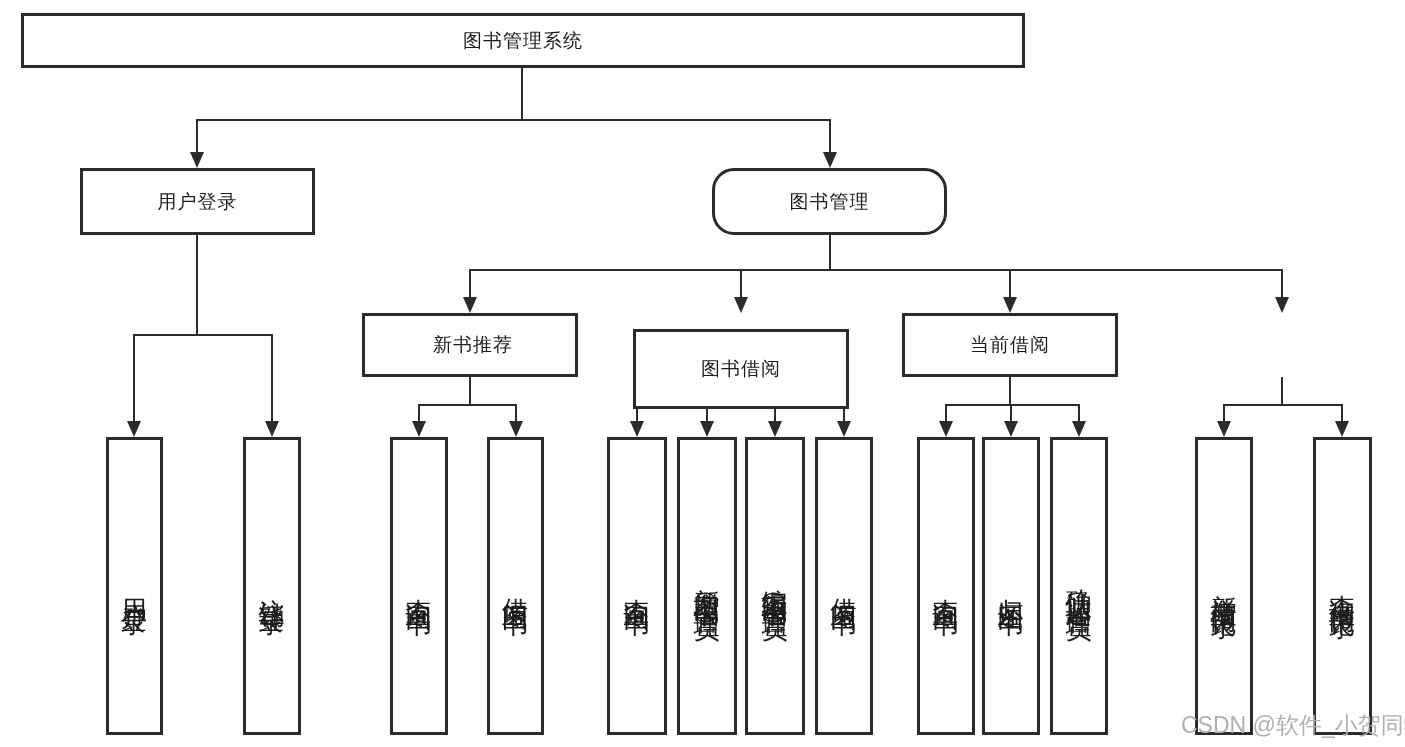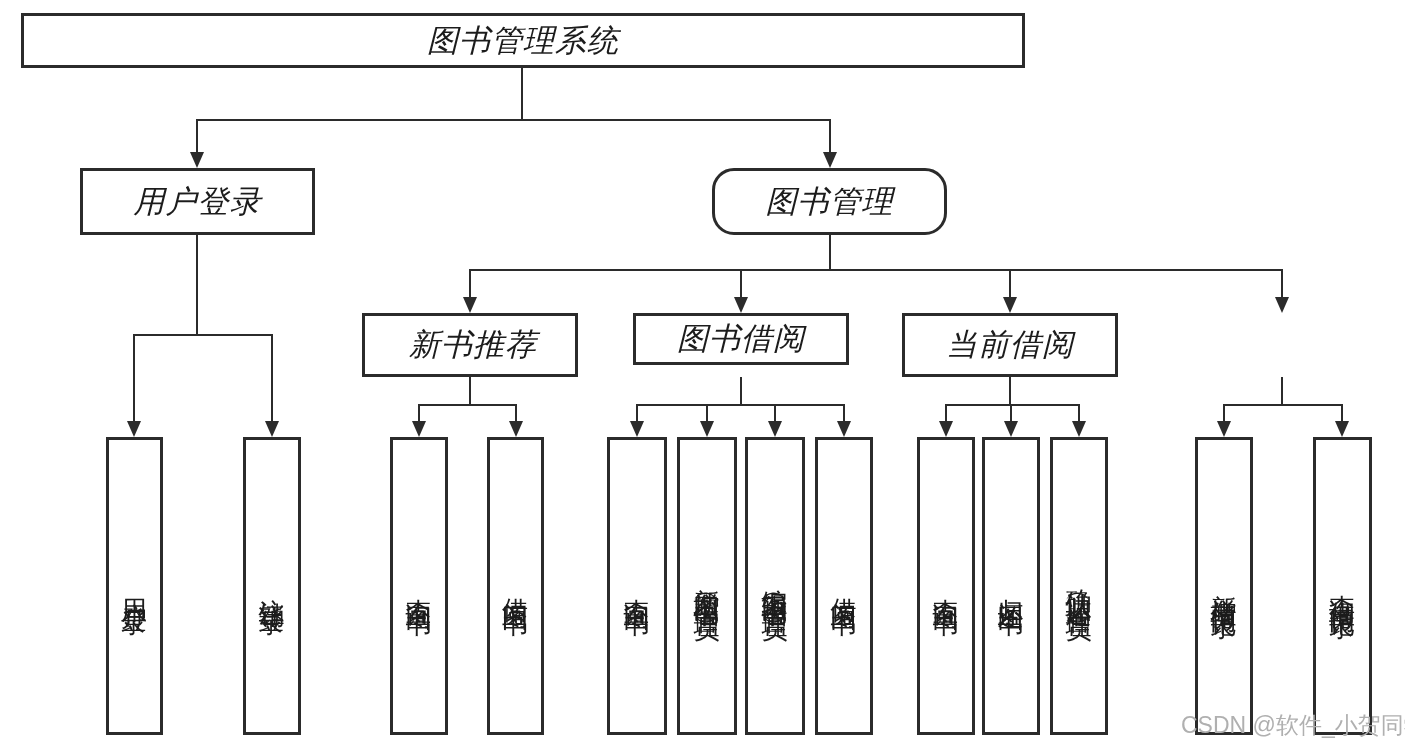--- a/index.html
+++ b/index.html
@@ -35,24 +35,23 @@
     position: absolute;
     box-sizing: border-box;
     border: 3px solid #2b2b2b;
     background: #ffffff;
     display: flex;
     align-items: center;
     justify-content: center;
     color: #1c1c1c;
   }
   .hlbl {
-    font-size: 31px;
+    font-size: 19px;
     letter-spacing: 1px;
     white-space: nowrap;
-    font-style: italic;
   }
   .vlbl {
     writing-mode: vertical-rl;
     text-orientation: mixed;
     font-size: 26px;
     letter-spacing: 4px;
     line-height: 1;
     white-space: nowrap;
   }
   .watermark {
@@ -153,21 +152,21 @@
   <div class="box" style="left:80px; top:168px; width:235px; height:67px;">
     <span class="hlbl">用户登录</span>
   </div>
   <div class="box" style="left:712px; top:168px; width:235px; height:67px;border-radius:22px;">
     <span class="hlbl">图书管理</span>
   </div>
 
   <div class="box" style="left:362px; top:313px; width:216px; height:64px;padding-left:6px;">
     <span class="hlbl">新书推荐</span>
   </div>
-  <div class="box" style="left:633px; top:313px; width:216px; height:52px;">
+  <div class="box" style="left:633px; top:329px; width:216px; height:80px;">
     <span class="hlbl">图书借阅</span>
   </div>
   <div class="box" style="left:902px; top:313px; width:216px; height:64px;align-items:center;">
     <span class="hlbl">当前借阅</span>
   </div>
 
   <div class="box" style="left:106px; top:437px; width:57px; height:298px;">
     <span class="vlbl">用户登录</span>
   </div>
   <div class="box" style="left:243px; top:437px; width:58px; height:298px;">

